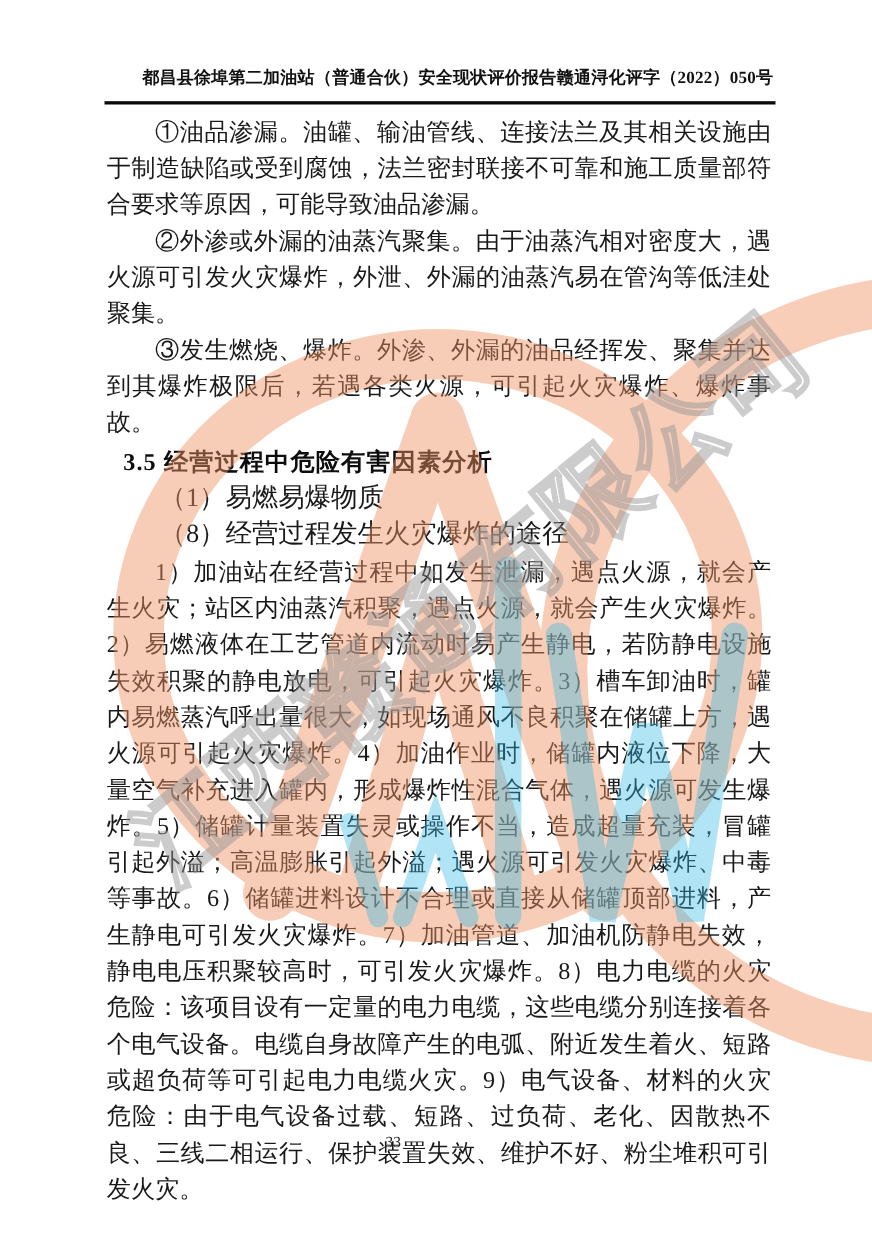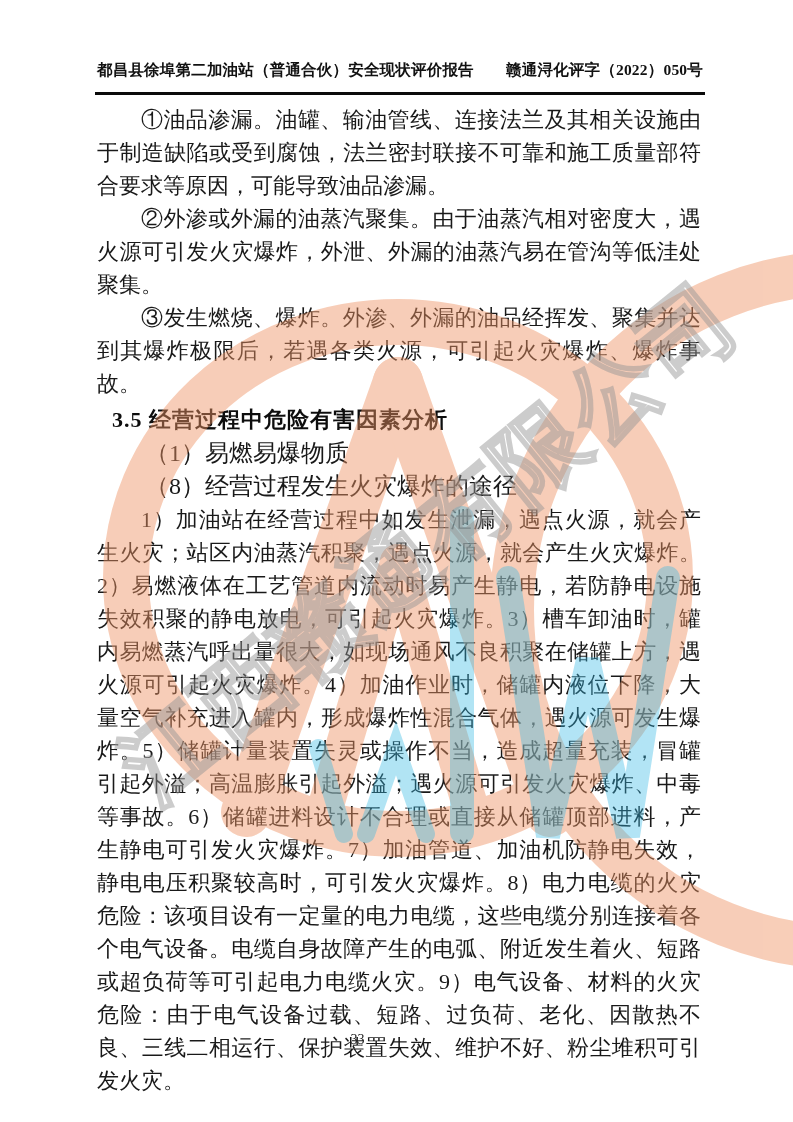--- a/index.html
+++ b/index.html
@@ -8,21 +8,21 @@
     width:793px;height:1122px;
     margin:0 auto;
     background:#ffffff;
     overflow:hidden;
     font-family:"Liberation Serif","DejaVu Serif",serif;
     color:#1c1c1c;
   }
   
   .hdr{
     position:absolute;left:97px;top:60px;width:606px;
-    display:flex;justify-content:space-between;align-items:flex-end;
+    display:flex;justify-content:flex-end;align-items:flex-end;
     font-size:15.5px;font-weight:bold;color:#111;
     letter-spacing:0.2px;
   }
   .hdr-rule{
     position:absolute;left:95px;top:92px;width:610px;height:0;
     border-bottom:3px solid #0a0a0a;
   }
   
   .main{
     position:absolute;left:97px;top:103px;width:604px;

